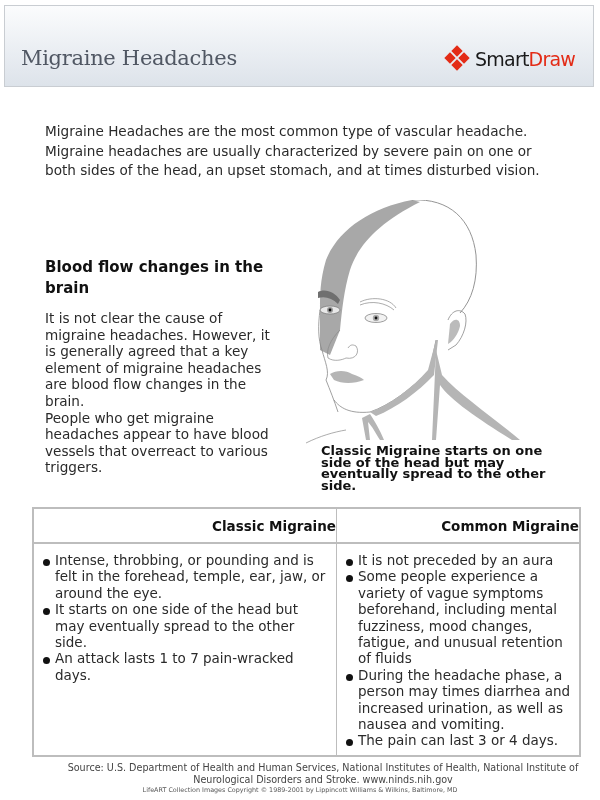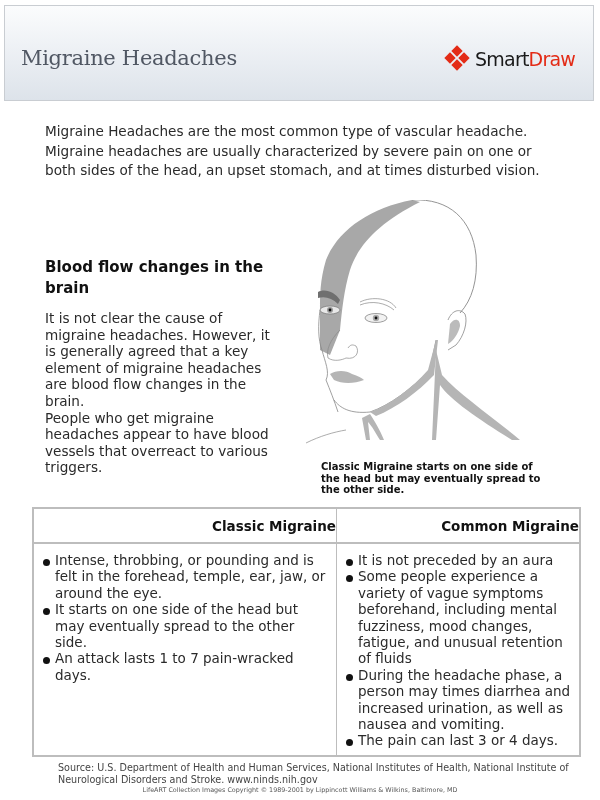--- a/index.html
+++ b/index.html
@@ -3,21 +3,21 @@
 <meta charset="utf-8">
 <style>
   html, body { margin: 0; padding: 0; }
   body {
     width: 600px; height: 800px; position: relative; overflow: hidden;
     background: #ffffff;
     font-family: "DejaVu Sans", sans-serif;
     color: #222222;
   }
   .header {
-    position: absolute; left: 4px; top: 5px; width: 590px; height: 96px;
+    position: absolute; left: 4px; top: 5px; width: 590px; height: 82px;
     border: 1px solid #c9cdd2;
     background: linear-gradient(to bottom, #fbfcfd 0%, #e9edf2 60%, #dde3ea 100%);
     box-sizing: border-box;
   }
   .header-title {
     position: absolute; left: 16px; top: 40px;
     font-family: "DejaVu Serif", serif; font-size: 21px; color: #505763;
     letter-spacing: -0.3px;
   }
   .logo {
@@ -42,22 +42,22 @@
     font-size: 15px; font-weight: bold; line-height: 21px; color: #111111;
   }
   .section-body {
     position: absolute; left: 45px; top: 310px; width: 230px;
     font-size: 13.6px; line-height: 16.6px; color: #2a2a2a;
   }
   .figure {
     position: absolute; left: 300px; top: 200px; width: 240px; height: 260px;
   }
   .caption {
-    position: absolute; left: 321px; top: 461px; width: 225px;
-    font-size: 10px; font-weight: bold; line-height: 11.5px; color: #111111;
+    position: absolute; left: 321px; top: 445px; width: 225px;
+    font-size: 13px; font-weight: bold; line-height: 11.5px; color: #111111;
   }
   table.compare {
     position: absolute; left: 32px; top: 507px; width: 549px;
     border-collapse: collapse;
     border: 2px solid #bdbdbd;
   }
   table.compare th {
     height: 33px; font-size: 13.5px; font-weight: bold; color: #111;
     border: 1px solid #bdbdbd; border-bottom: 2px solid #bdbdbd; text-align: right;
     padding: 0;
@@ -71,21 +71,21 @@
   ul.bullets li {
     position: relative; padding-left: 13px;
     font-size: 13.5px; line-height: 16.4px; color: #2a2a2a;
   }
   ul.bullets li::before {
     content: ""; position: absolute; left: 1px; top: 7px;
     width: 7px; height: 7px; border-radius: 50%; background: #111;
   }
   .source {
     position: absolute; left: 58px; top: 762px; width: 530px;
-    font-size: 9.6px; line-height: 12px; color: #444;
+    font-size: 9.6px; line-height: 12px; color: #444; text-align: center;
   }
   .copyright {
     position: absolute; left: 0; top: 786px; width: 600px; text-align: center;
     font-size: 6.4px; color: #555;
   }
 </style>
 </head>
 <body>
 
 <div class="header">

